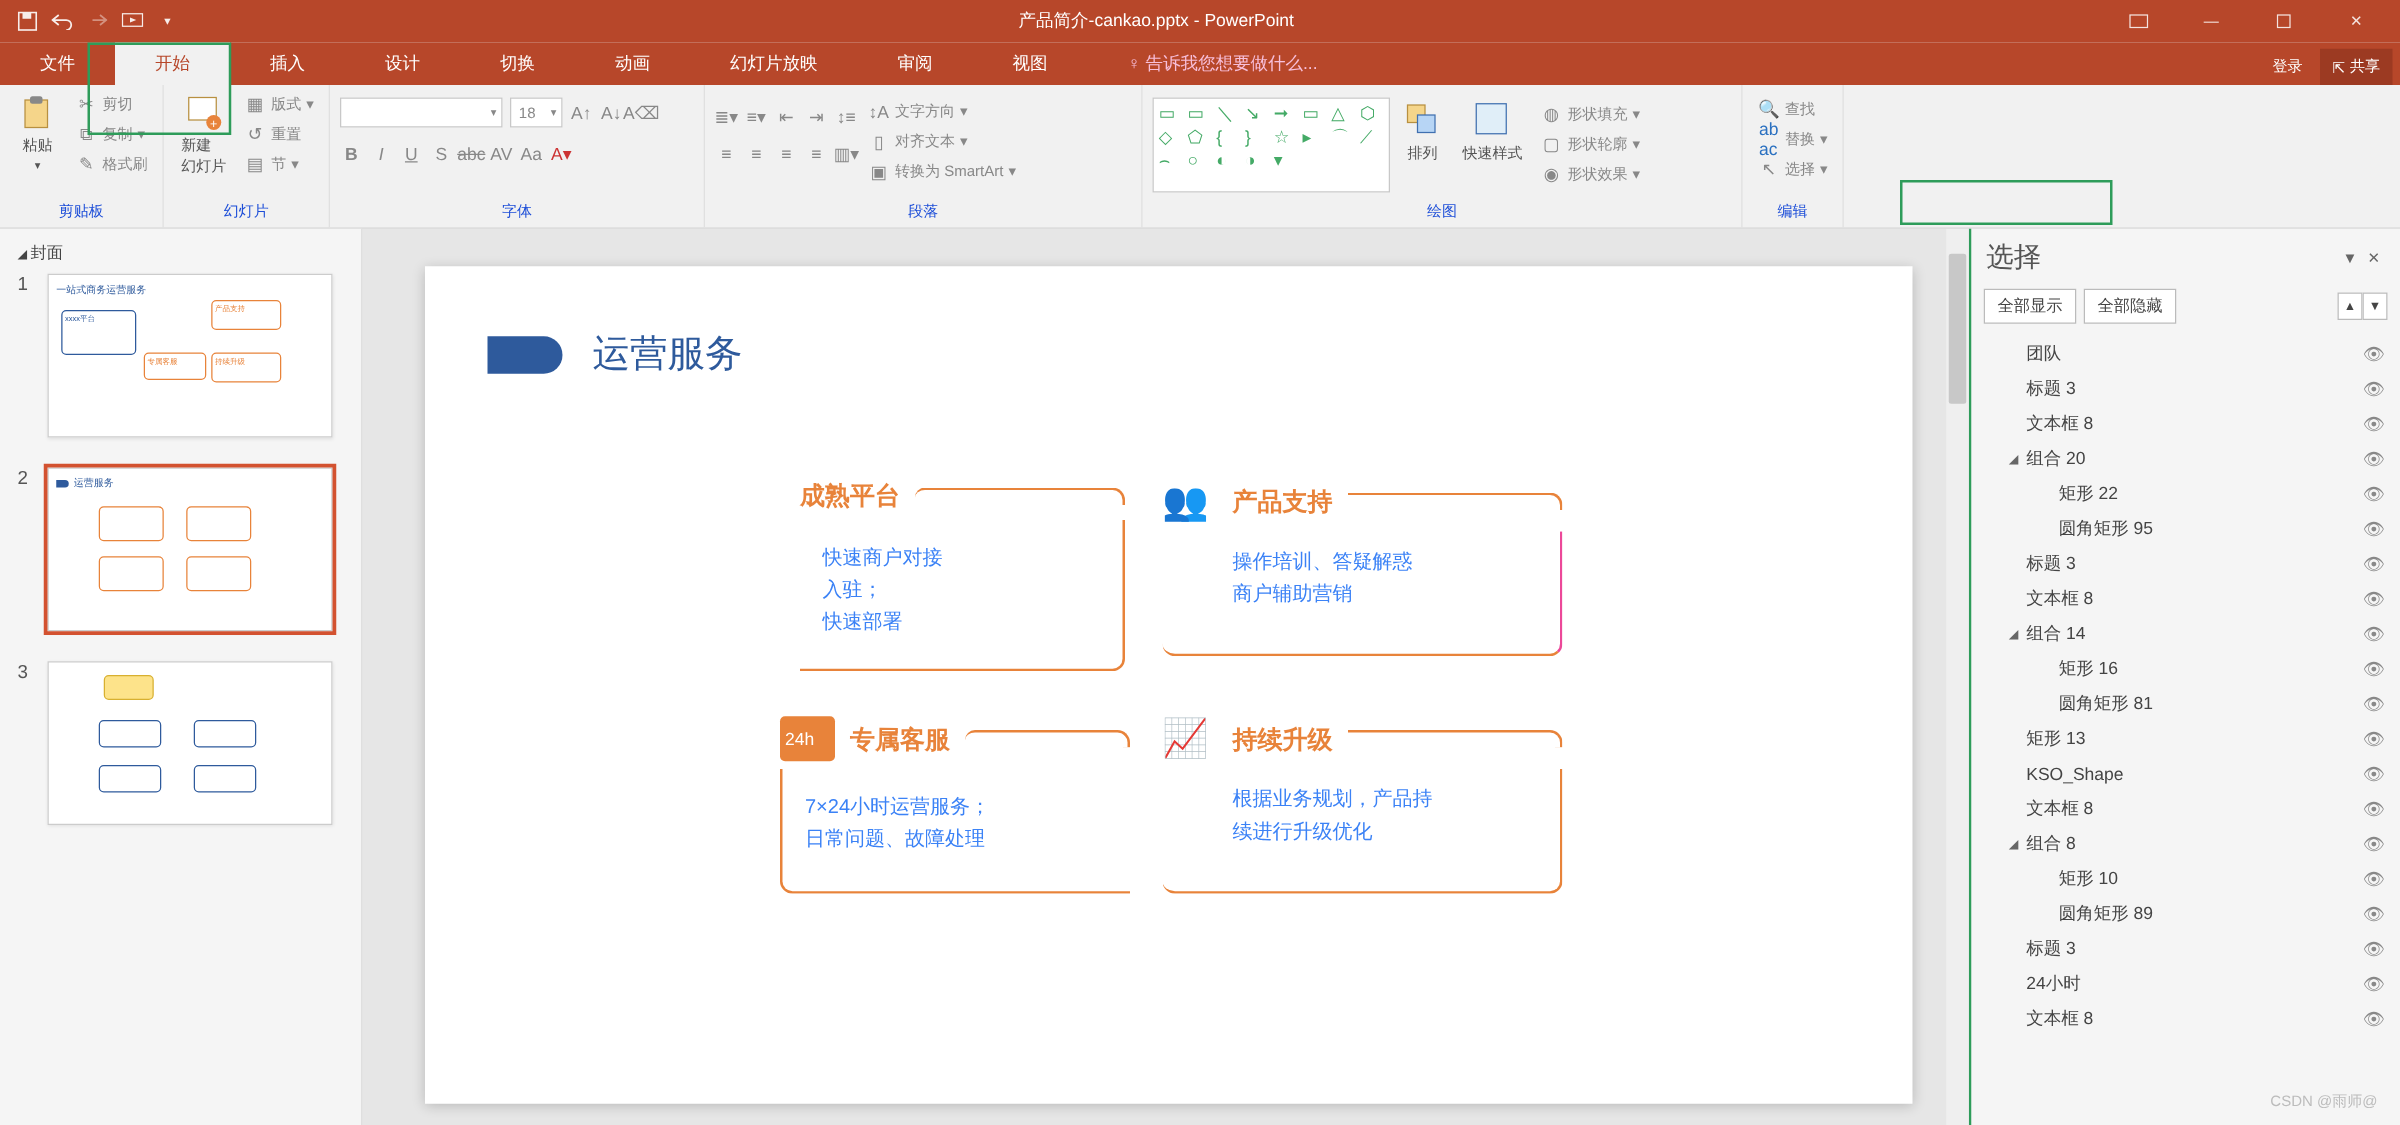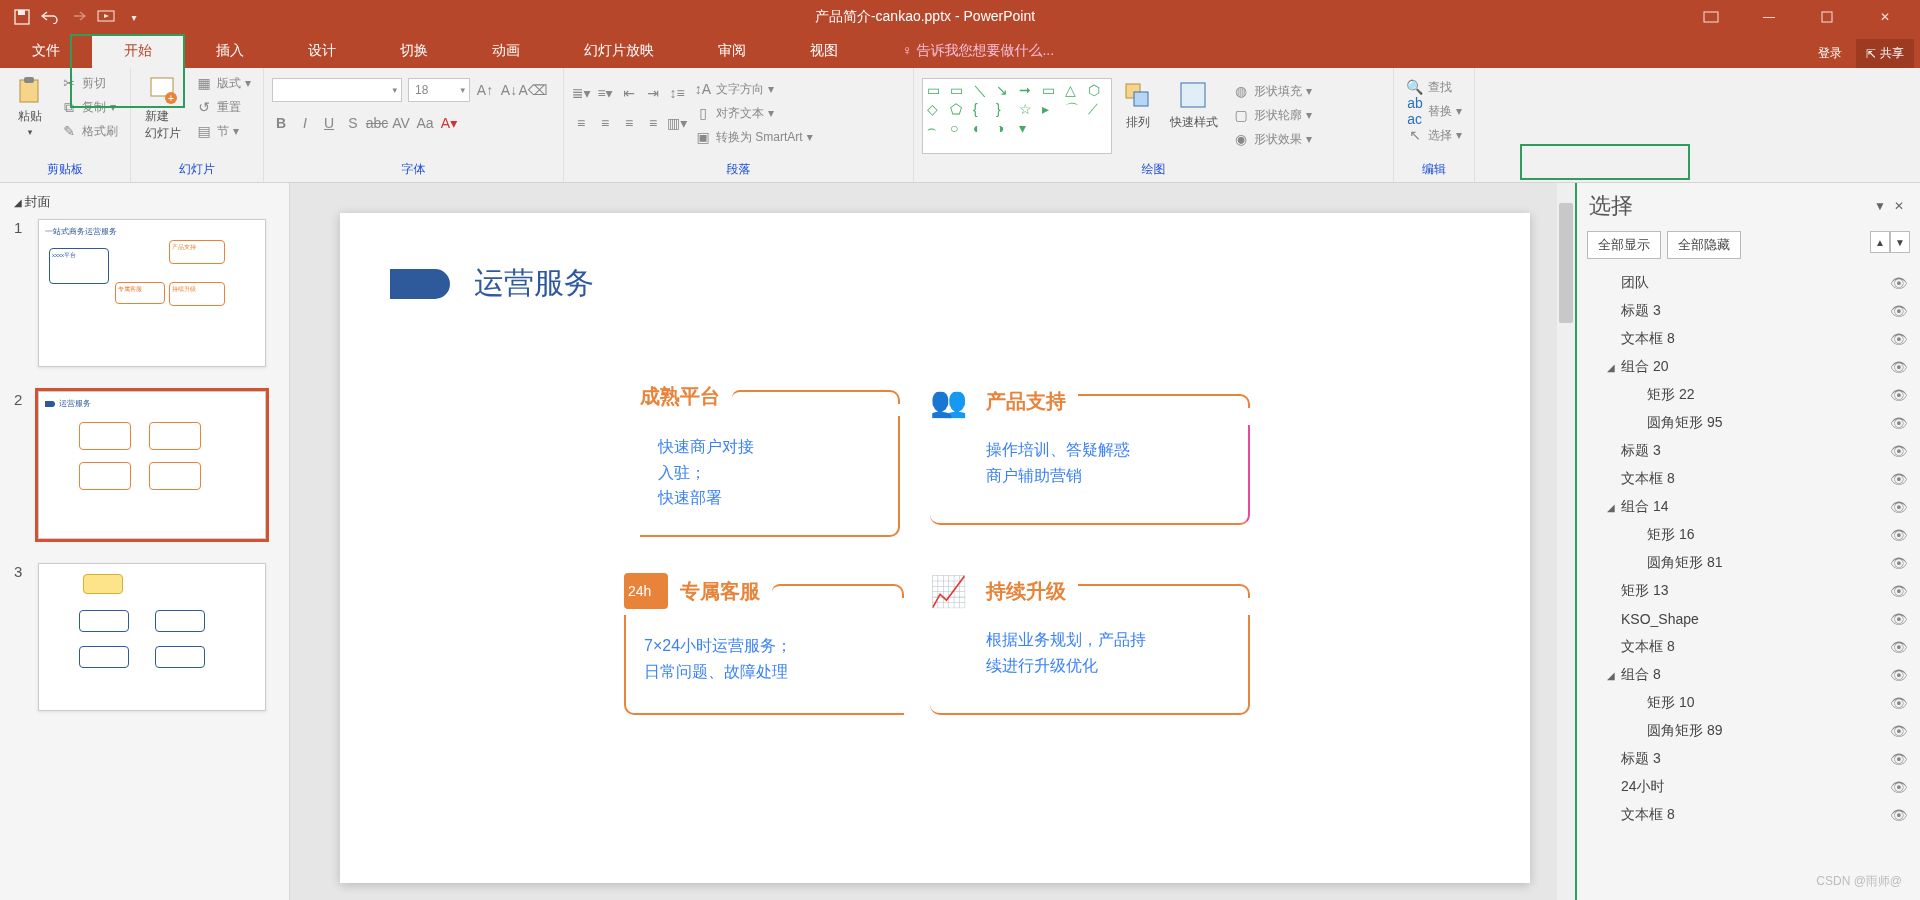--- a/index.html
+++ b/index.html
@@ -33,41 +33,41 @@
 .shapes-gallery { width: 190px; height: 76px; border: 1px solid #c8c8c8; background: #fff; padding: 4px; display: flex; flex-wrap: wrap; gap: 5px 7px; align-content: flex-start; }
 .shp { width: 16px; height: 14px; color: #4a6; font-size: 14px; line-height: 14px; }
 
 .workspace { position: absolute; top: 183px; bottom: 0; left: 0; right: 0; display: flex; }
 
 .thumb-col { width: 290px; background: #f5f5f5; border-right: 1px solid #d8d8d8; padding: 10px 14px; }
 .section-head { font-size: 13px; color: #444; margin-bottom: 8px; }
 .section-head::before { content: "◢ "; font-size: 10px; }
 .thumb-item { display: flex; gap: 10px; margin-bottom: 24px; }
 .tnum { font-size: 15px; color: #555; width: 14px; }
-.tslide { width: 228px; height: 148px; background: #fff; border: 1px solid #ccc; box-shadow: 0 1px 3px rgba(0,0,0,.1); position: relative; padding: 6px; font-size: 7px; }
+.tslide { width: 228px; height: 131px; background: #fff; border: 1px solid #ccc; box-shadow: 0 1px 3px rgba(0,0,0,.1); position: relative; padding: 6px; font-size: 7px; }
 .tslide.sel { outline: 3px solid #d35230; }
 
 .canvas-wrap { flex: 1; background: #e6e6e6; position: relative; overflow: hidden; }
 .slide { position: absolute; left: 50px; top: 30px; width: 1190px; height: 670px; background: #fff; box-shadow: 0 2px 10px rgba(0,0,0,.2); }
 .slide-title-bar { position: absolute; left: 50px; top: 50px; display: flex; align-items: center; gap: 24px; }
 .blue-tag { width: 60px; height: 30px; background: #2e5a9c; border-radius: 0 15px 15px 0; }
 .slide-title { font-size: 30px; color: #2e5a9c; font-weight: 500; }
 .card { position: absolute; width: 260px; }
 .card-top { display: flex; align-items: center; gap: 12px; margin-bottom: 6px; }
 .card-top-bd { border-top: 2px solid #e8833a; flex: 1; border-radius: 8px 8px 0 0; height: 14px; border-right: 2px solid #e8833a; border-top-right-radius: 10px; }
 .card h3 { color: #e8833a; font-size: 20px; font-weight: 700; }
 .card .body { border: 2px solid #e8833a; border-top: none; border-radius: 0 0 10px 10px; padding: 18px 18px 24px; font-size: 16px; color: #3b82f6; line-height: 1.6; min-height: 100px; }
 .card.rtype2 .body { border: none; padding: 12px 0 0 0; }
 .orange-ic { width: 44px; height: 36px; color: #e8833a; font-size: 30px; display: inline-flex; align-items: center; }
 
 .sel-pane { width: 345px; background: #f5f5f5; border-left: 2px solid #2e9c5a; display: flex; flex-direction: column; }
 .sel-head { padding: 8px 12px 6px; display: flex; align-items: center; }
 .sel-head h2 { font-size: 22px; color: #555; font-weight: 500; flex: 1; }
 .pane-ctrl { color: #666; font-size: 12px; padding: 0 4px; }
-.sel-btns { padding: 4px 10px 8px; display: flex; gap: 6px; align-items: flex-start; }
+.sel-btns { padding: 4px 10px 8px; display: flex; gap: 6px; align-items: center; }
 .sel-btns button { background: #fff; border: 1px solid #bbb; padding: 4px 10px; font-size: 13px; color: #444; }
 .arrow-btns { margin-left: auto; display: flex; }
 .arrow-btns span { border: 1px solid #bbb; background: #fff; width: 20px; height: 22px; display: inline-flex; align-items: center; justify-content: center; font-size: 10px; }
 .tree { flex: 1; overflow: auto; padding: 2px 8px; font-size: 14px; color: #444; }
 .tree-row { display: flex; align-items: center; height: 28px; padding-left: 4px; }
 .tree-row .tw { width: 14px; font-size: 10px; color: #666; }
 .tree-row .lbl { flex: 1; white-space: nowrap; overflow: hidden; }
 .eye { width: 26px; color: #888; font-size: 14px; text-align: center; }
 .ind1 { padding-left: 22px; } .ind2 { padding-left: 48px; }
 
@@ -195,21 +195,21 @@
         <div class="mini"><span class="ribic">▤</span><span>节</span> ▾</div>
       </div>
     </div>
     <div class="group-label">幻灯片</div>
   </div>
 
   <div class="group" style="min-width:300px">
     <div class="group-body" style="flex-direction:column;gap:6px;padding-top:6px">
       <div style="display:flex;gap:6px;align-items:center">
         <span class="fontsel" style="width:130px" title=""></span>
-        <span class="fontsel" style="width:62px">18</span>
+        <span class="fontsel" style="width:42px">18</span>
         <span class="ribic">A↑</span>
         <span class="ribic">A↓</span>
         <span class="ribic">A⌫</span>
       </div>
       <div class="btnrow">
         <span class="ribic" style="font-weight:bold">B</span>
         <span class="ribic" style="font-style:italic">I</span>
         <span class="ribic" style="text-decoration:underline">U</span>
         <span class="ribic">S</span>
         <span class="ribic" style="text-decoration:line-through">abc</span>

